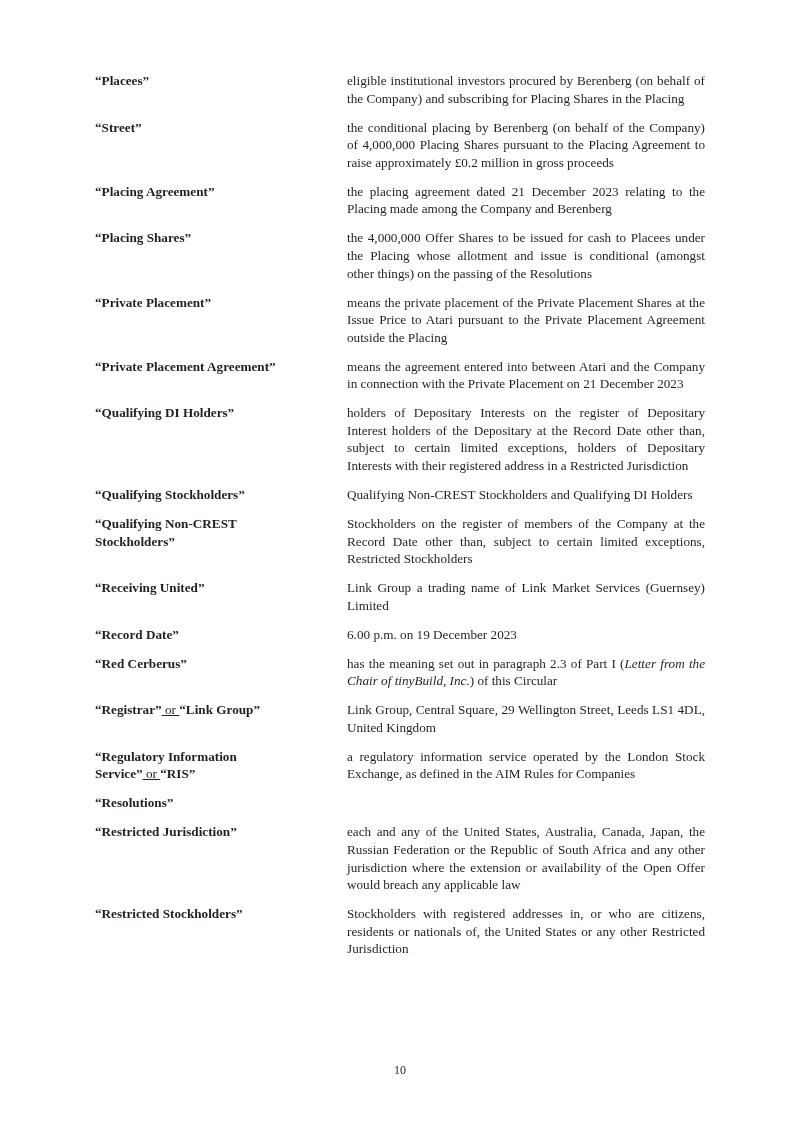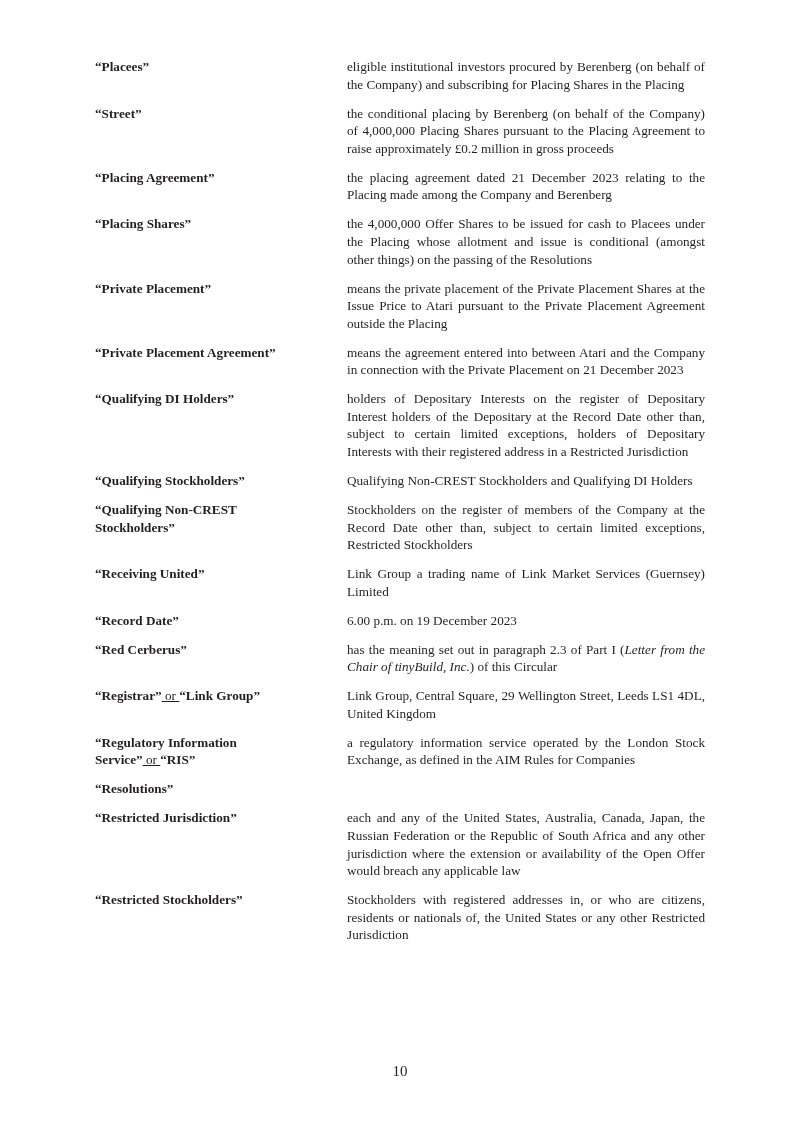--- a/index.html
+++ b/index.html
@@ -1,24 +1,24 @@
 <!DOCTYPE html>
 <html><head>
 <meta charset="utf-8">
 <style>
   html, body { margin: 0; padding: 0; background: #ffffff; }
   body { width: 800px; height: 1131px; position: relative; overflow: hidden;
          font-family: "Liberation Serif", "DejaVu Serif", serif; color: #231f20; }
-  .page { position: absolute; left: 95px; top: 58px; width: 610px; }
+  .page { position: absolute; left: 95px; top: 72px; width: 610px; }
   .row { display: flex; margin-bottom: 11.4px; }
   .term { width: 229px; flex: 0 0 229px; font-weight: bold; font-size: 13.2px; line-height: 17.6px; padding-right: 6px; box-sizing: border-box; }
   .term .plain { font-weight: normal; text-decoration: underline; }
   .def { flex: 1; font-size: 13.2px; line-height: 17.6px; text-align: justify; margin-left: 23px; }
   .def i { font-style: italic; }
-  .pagenum { position: absolute; top: 1063px; left: 0; width: 800px; text-align: center; font-size: 15px; }
+  .pagenum { position: absolute; top: 1063px; left: 0; width: 800px; text-align: center; font-size: 12px; }
 </style>
 </head>
 <body>
 
 <div class="page">
   <div class="row">
     <div class="term">“Placees”</div>
     <div class="def">eligible institutional investors procured by Berenberg (on behalf of the Company) and subscribing for Placing Shares in the Placing</div>
   </div>
   <div class="row">

